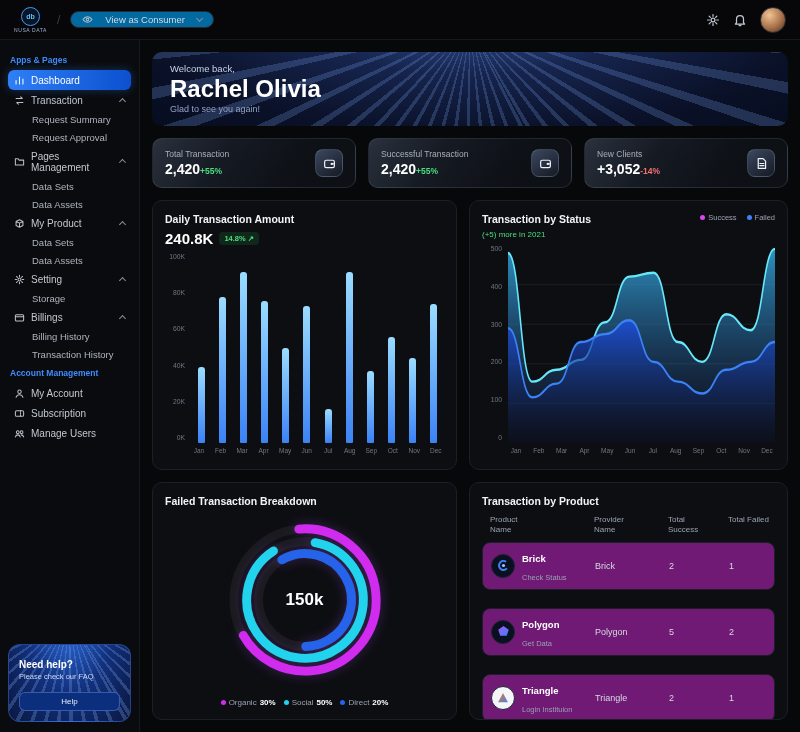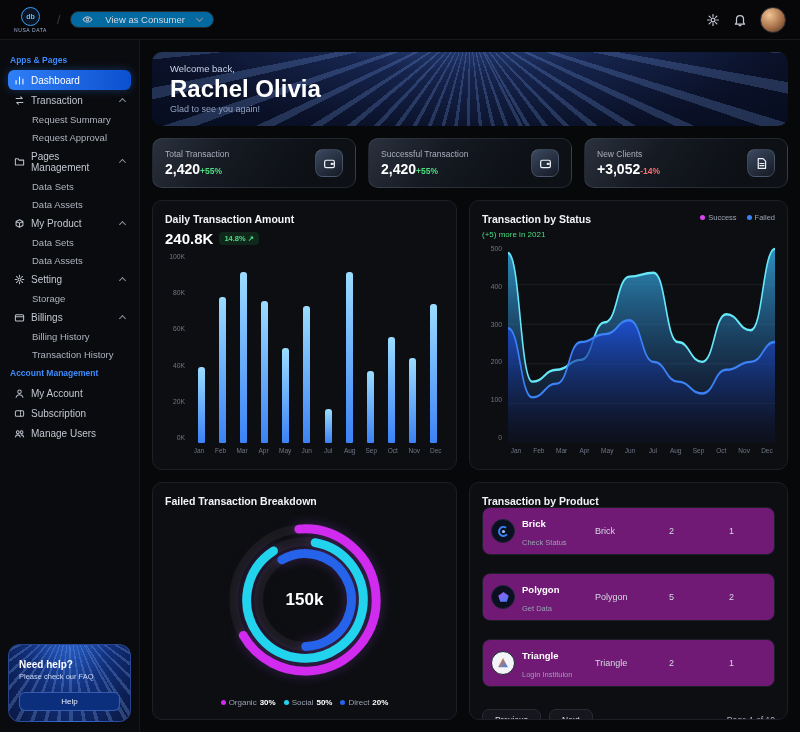--- a/index.html
+++ b/index.html
@@ -440,20 +440,26 @@
         </div>
         <div class="donut-legend">
           <span><span class="dot" style="background-color: rgb(209, 43, 240);"></span><span>Organic</span><b>30%</b></span>
           <span><span class="dot" style="background-color: rgb(34, 211, 238);"></span><span>Social</span><b>50%</b></span>
           <span><span class="dot" style="background-color: rgb(37, 99, 235);"></span><span>Direct</span><b>20%</b></span>
         </div>
       </div>
 
       <div class="card">
         <div class="card-title">Transaction by Product</div>
+        <div class="tbl-head">
+          <span>Product Name</span>
+          <span>Provider Name</span>
+          <span>Total Success</span>
+          <span>Total Failed</span>
+        </div>
 
         <div class="tbl-row">
           <div class="prod">
             <span class="prod-logo">
               <svg viewBox="0 0 20 20" width="15" height="15">
                   <circle cx="10" cy="10" r="6" fill="none" stroke="#3b82f6" stroke-width="2.6" stroke-dasharray="27 11" transform="rotate(40 10 10)"></circle>
                   <circle cx="10" cy="10" r="2.1" fill="#93c5fd"></circle>
                 </svg>
             </span>
             <span><span class="prod-name">Brick</span><br><span class="prod-desc">Check Status</span></span>

